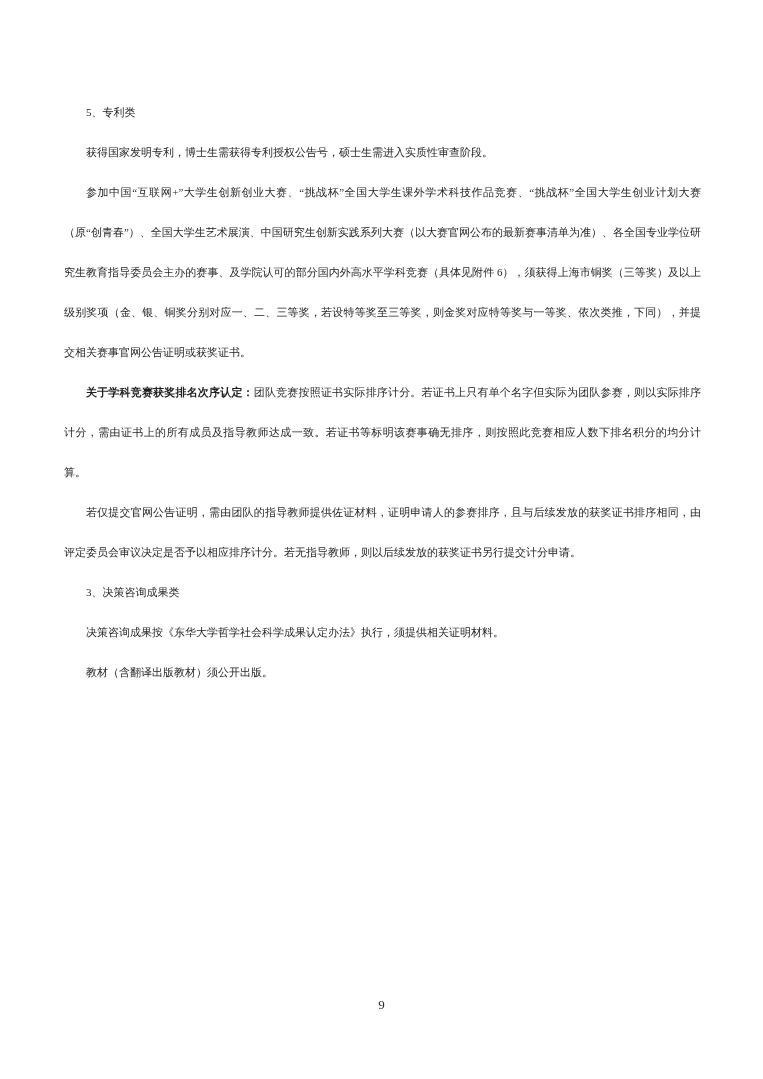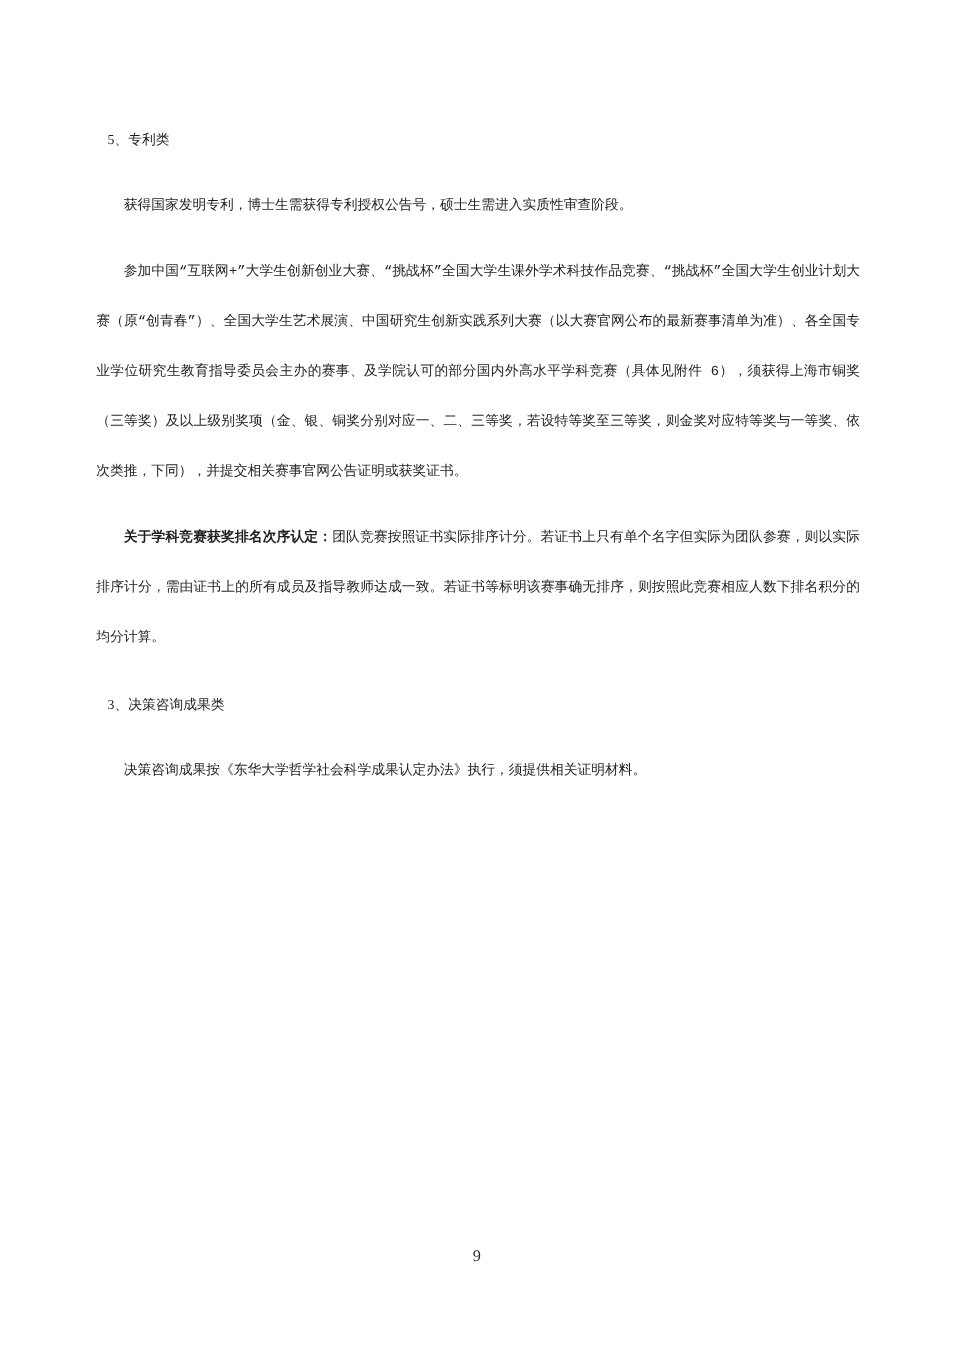--- a/index.html
+++ b/index.html
@@ -18,25 +18,24 @@
   }
   .content {
     position: absolute;
     left: 64px;
     top: 92px;
     width: 637px;
     font-size: 11px;
     line-height: 40px;
   }
   .para {
-    margin: 13px;
+    margin: 0;
     text-align: justify;
     text-justify: inter-ideograph;
     text-indent: 2em;
-    font-family: Liberation Mono, monospace;
   }
   .heading {
     margin: 0;
     text-indent: 2em;
     text-align: left;
     font-weight: normal;
   }
   .bold-lead {
     font-weight: bold;
   }
@@ -53,17 +52,19 @@
 </style>
 </head>
 <body>
 
 <div class="page">
   <div class="content">
     <p class="heading">5、专利类</p>
     <p class="para">获得国家发明专利，博士生需获得专利授权公告号，硕士生需进入实质性审查阶段。</p>
     <p class="para">参加中国“互联网+”大学生创新创业大赛、“挑战杯”全国大学生课外学术科技作品竞赛、“挑战杯”全国大学生创业计划大赛（原“创青春”）、全国大学生艺术展演、中国研究生创新实践系列大赛（以大赛官网公布的最新赛事清单为准）、各全国专业学位研究生教育指导委员会主办的赛事、及学院认可的部分国内外高水平学科竞赛（具体见附件 6），须获得上海市铜奖（三等奖）及以上级别奖项（金、银、铜奖分别对应一、二、三等奖，若设特等奖至三等奖，则金奖对应特等奖与一等奖、依次类推，下同），并提交相关赛事官网公告证明或获奖证书。</p>
     <p class="para"><span class="bold-lead">关于学科竞赛获奖排名次序认定：</span><span>团队竞赛按照证书实际排序计分。若证书上只有单个名字但实际为团队参赛，则以实际排序计分，需由证书上的所有成员及指导教师达成一致。若证书等标明该赛事确无排序，则按照此竞赛相应人数下排名积分的均分计算。</span></p>
+    <p class="para">若仅提交官网公告证明，需由团队的指导教师提供佐证材料，证明申请人的参赛排序，且与后续发放的获奖证书排序相同，由评定委员会审议决定是否予以相应排序计分。若无指导教师，则以后续发放的获奖证书另行提交计分申请。</p>
     <p class="heading">3、决策咨询成果类</p>
     <p class="para">决策咨询成果按《东华大学哲学社会科学成果认定办法》执行，须提供相关证明材料。</p>
+    <p class="para">教材（含翻译出版教材）须公开出版。</p>
   </div>
   <div class="page-number">9</div>
 </div>
 
 </body></html>

